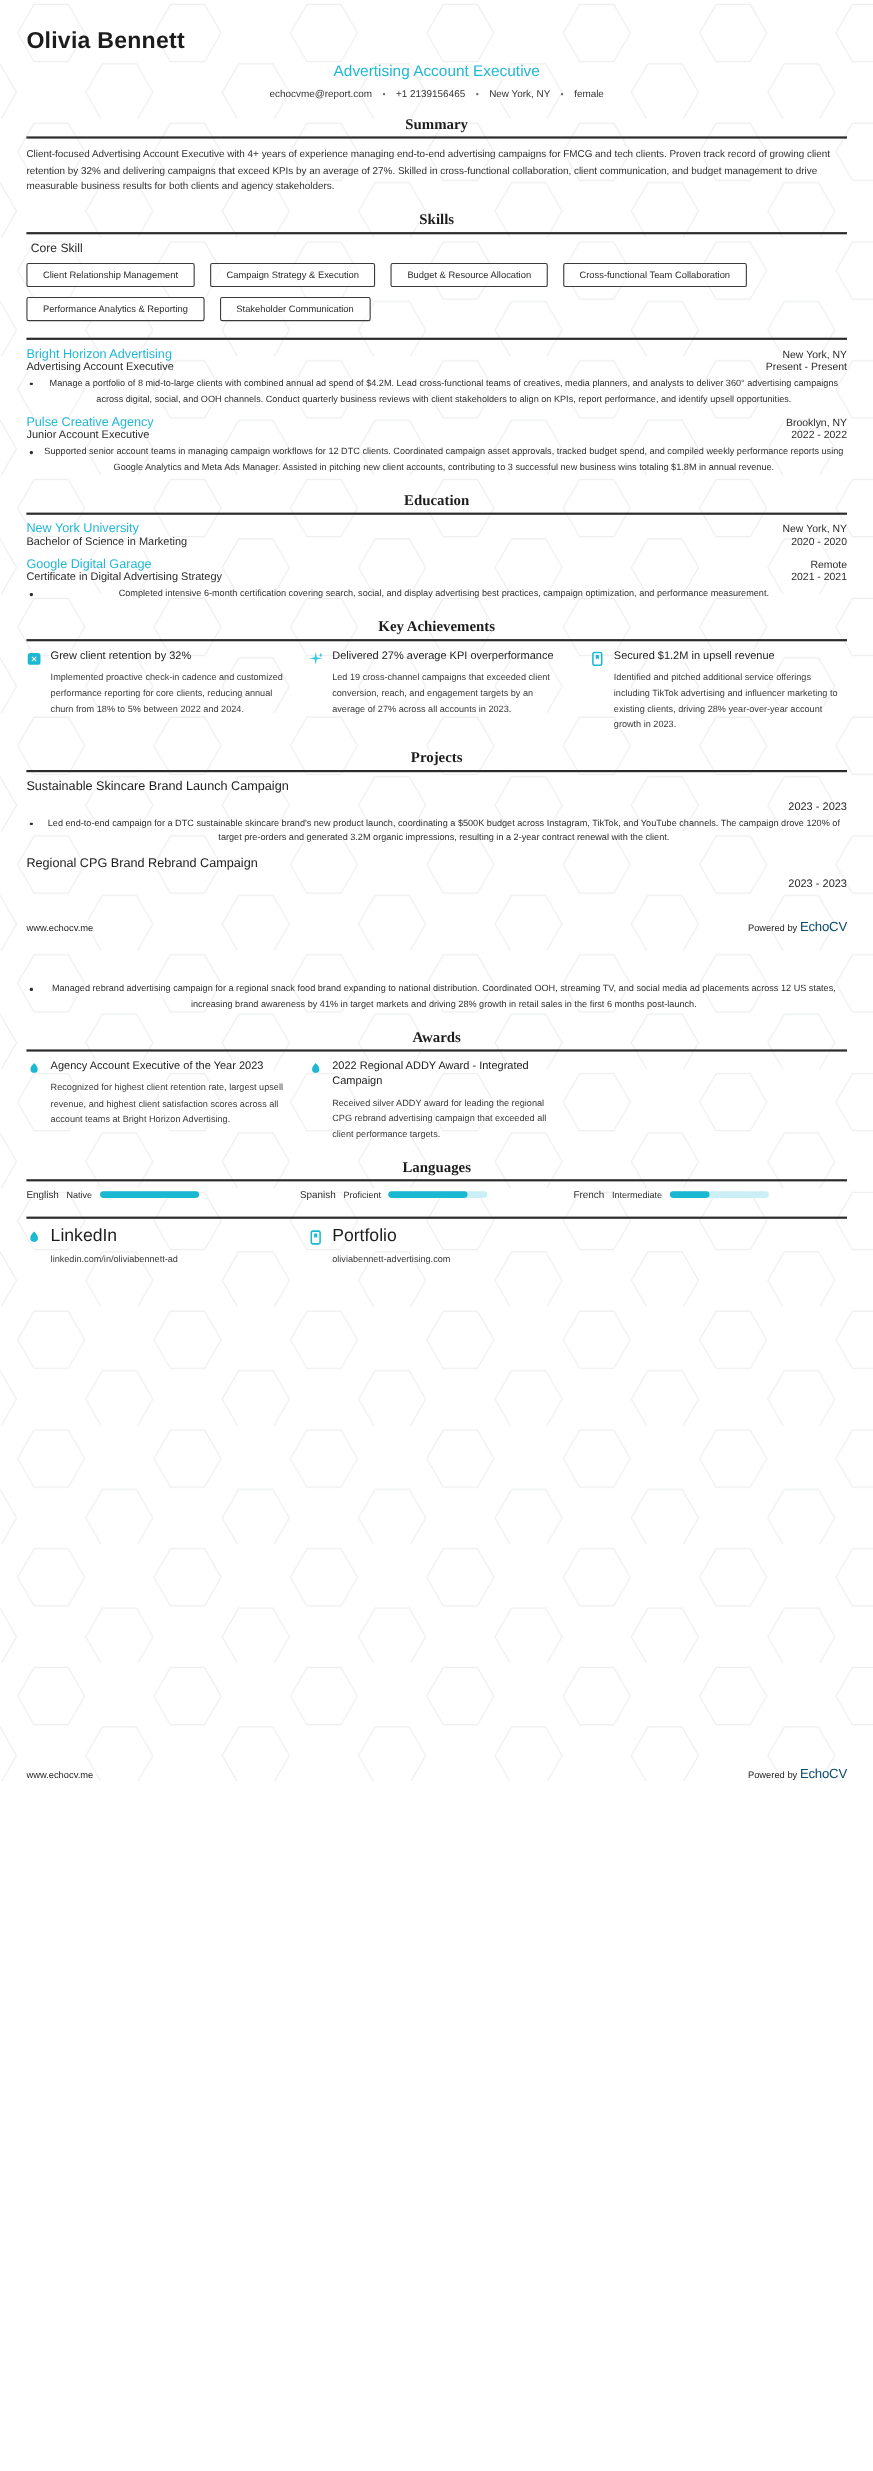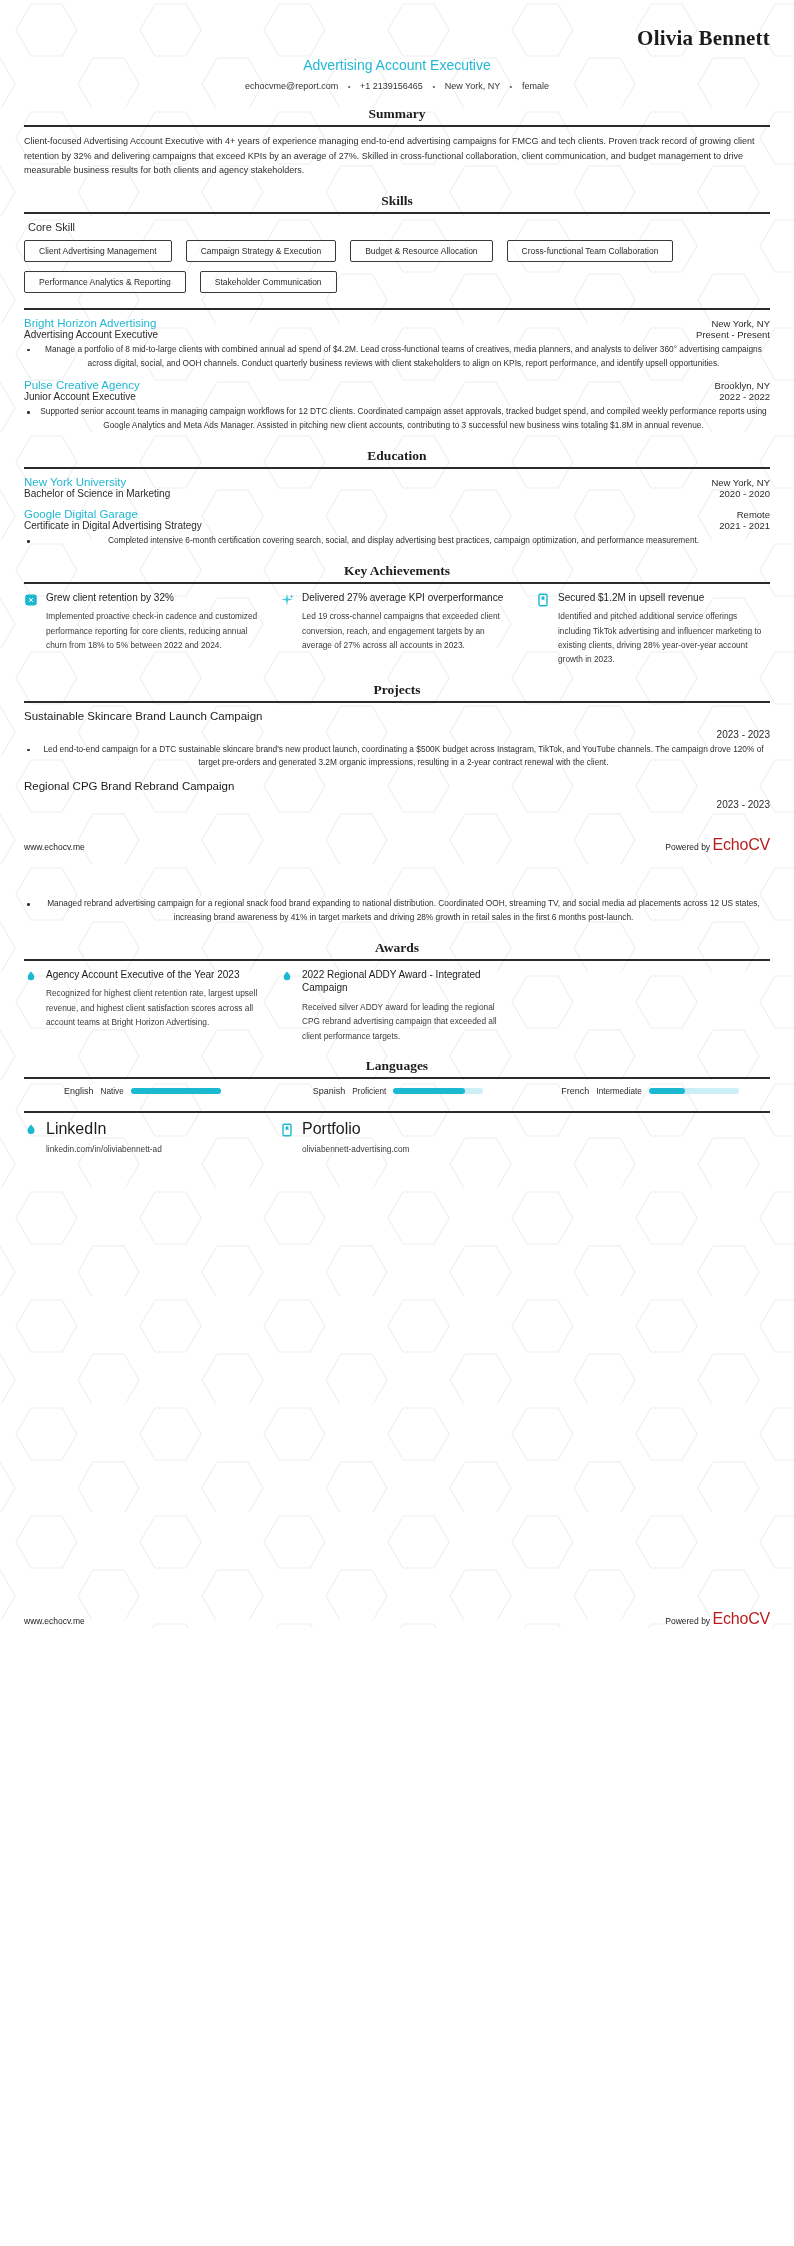--- a/index.html
+++ b/index.html
@@ -37,22 +37,22 @@
   }
 
   .sheet {
     position: relative;
     width: 794px;
     padding: 0 24px;
   }
 
   
   .name {
-    text-align: right;
-    font-family: Liberation Serif, serif;
+    text-align: left;
+    font-family: Liberation Sans, sans-serif;
     font-weight: bold;
     font-size: 21px;
     color: #1c1c1c;
     letter-spacing: 0.2px;
     padding-top: 26px;
   }
   .headline {
     text-align: center;
     font-size: 14px;
     color: #22b8d4;
@@ -217,21 +217,20 @@
   .langs {
     display: flex;
     gap: 0;
     margin-top: 3px;
   }
   .lang {
     flex: 1 1 0;
     display: flex;
     align-items: center;
     gap: 7px;
-    margin-left: 40px;
   }
   .lang-name {
     font-size: 9px;
     color: #2b2b2b;
     white-space: nowrap;
   }
   .lang-level {
     font-size: 8.2px;
     color: #2b2b2b;
     white-space: nowrap;
@@ -284,22 +283,22 @@
   }
   .footer-left {
     font-size: 8.5px;
     color: #1c1c1c;
   }
   .footer-right {
     font-size: 8.5px;
     color: #1c1c1c;
   }
   .brand {
-    font-size: 16px;
-    color: #b91c1c;
+    font-size: 12px;
+    color: #0c4a6e;
     letter-spacing: -0.2px;
   }
 
   .spacer-gap { height: 40px; }
   .tail-gap { height: 430px; }
 </style>
 </head>
 <body>
 
 <div class="hex-bg">
@@ -334,21 +333,21 @@
       <div class="section-title">Summary</div>
       <div class="rule"></div>
       <p class="summary-text">Client-focused Advertising Account Executive with 4+ years of experience managing end-to-end advertising campaigns for FMCG and tech clients. Proven track record of growing client retention by 32% and delivering campaigns that exceed KPIs by an average of 27%. Skilled in cross-functional collaboration, client communication, and budget management to drive measurable business results for both clients and agency stakeholders.</p>
     </div>
 
     <div class="section">
       <div class="section-title">Skills</div>
       <div class="rule"></div>
       <div class="skill-group-label">Core Skill</div>
       <div class="chips">
-        <span class="chip">Client Advertising Management</span>
+        <span class="chip">Client Relationship Management</span>
         <span class="chip">Campaign Strategy &amp; Execution</span>
         <span class="chip">Budget &amp; Resource Allocation</span>
         <span class="chip">Cross-functional Team Collaboration</span>
         <span class="chip">Performance Analytics &amp; Reporting</span>
         <span class="chip">Stakeholder Communication</span>
       </div>
     </div>
 
     <div class="section">
       <div class="rule"></div>

